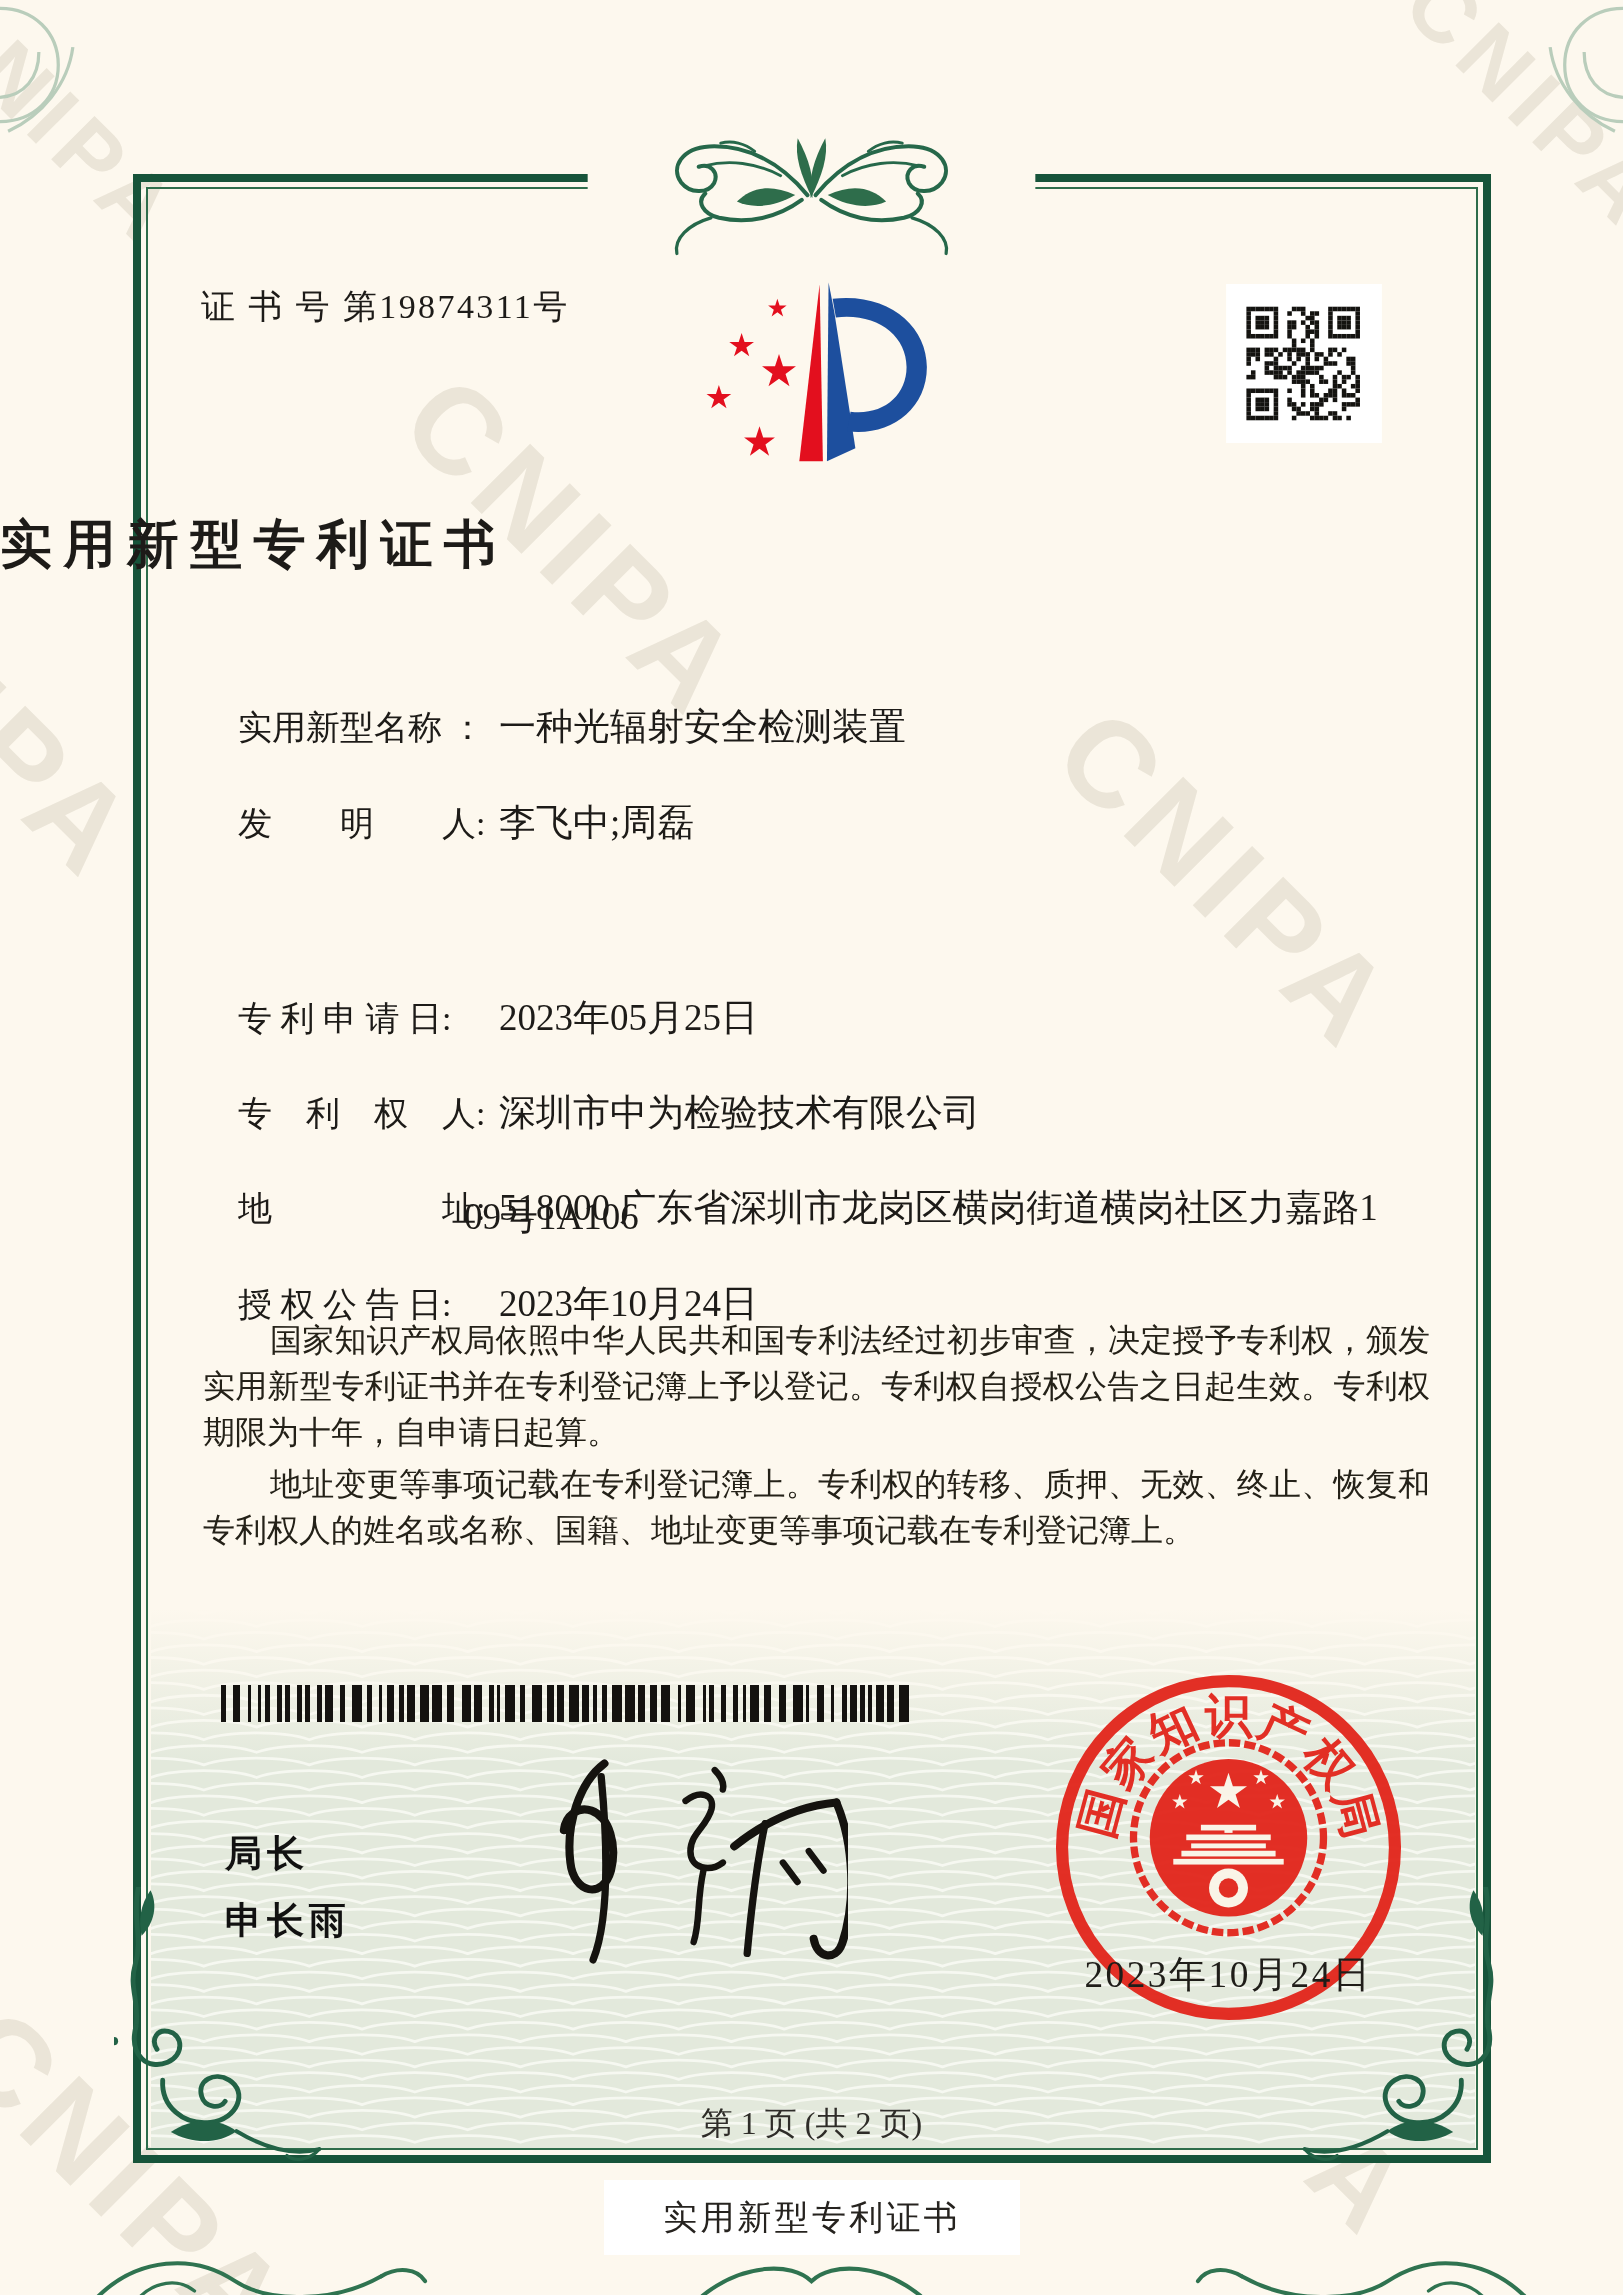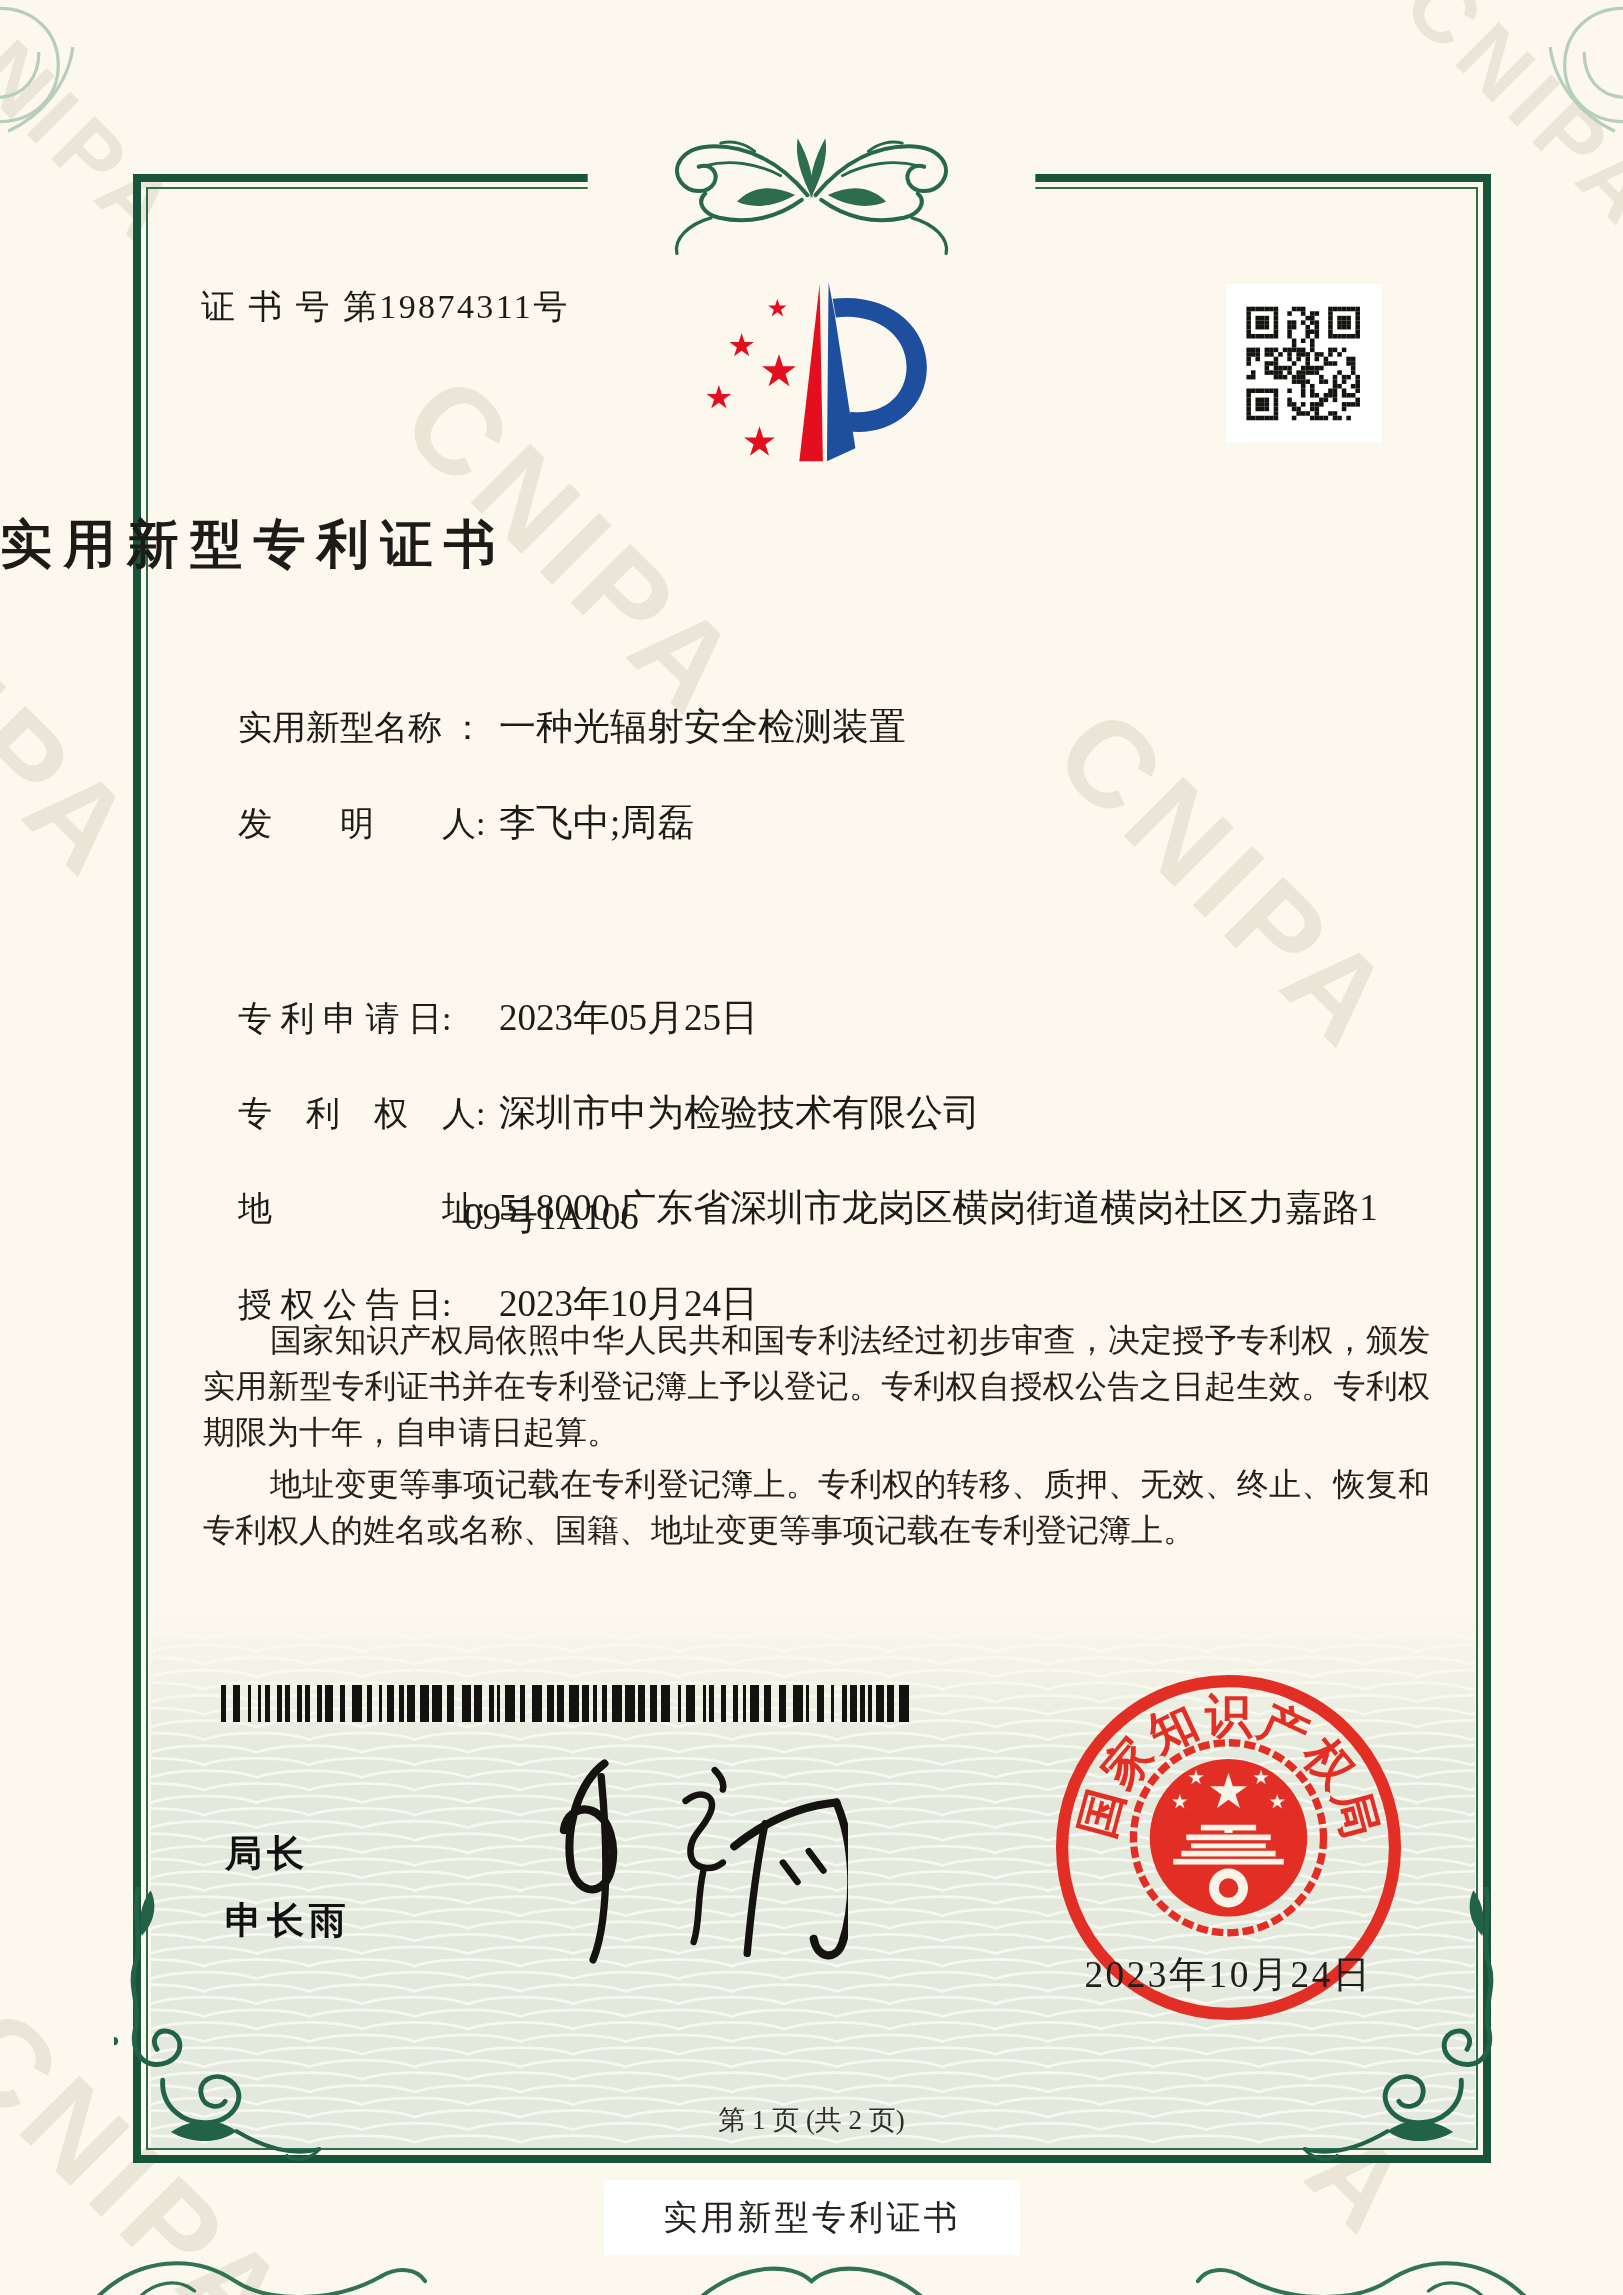--- a/index.html
+++ b/index.html
@@ -34,21 +34,21 @@
   .barcode{position:absolute;left:221px;top:1685px;width:698px;height:37px;z-index:5;
       font-size:0;white-space:nowrap;overflow:hidden;}
   .barcode i{display:inline-block;height:100%;background:#14120f;}
   .officer{position:absolute;left:225px;top:1820px;z-index:5;
       font-family:"Liberation Sans","DejaVu Sans",sans-serif;font-weight:700;
       font-size:37px;letter-spacing:4.9px;line-height:67px;color:#111;}
   .signature{position:absolute;left:442px;top:1749px;z-index:6;}
   .seal{position:absolute;left:1045px;top:1664px;z-index:7;opacity:.95;}
   .seal text{font-family:"Liberation Serif","DejaVu Serif",serif;}
   .page-no{position:absolute;left:0;width:100%;top:2102px;text-align:center;
-      font-size:27px;color:#2e2c28;z-index:5;}
+      font-size:32px;color:#2e2c28;z-index:5;}
   .note-box{position:absolute;left:604px;top:2180px;width:416px;height:75px;background:#ffffff;
       z-index:5;display:flex;align-items:center;justify-content:center;
       font-size:34px;letter-spacing:3.2px;color:#26231f;}
 </style>
 </head>
 <body>
 
 <div class="page">
 
   <div id="watermarks">

